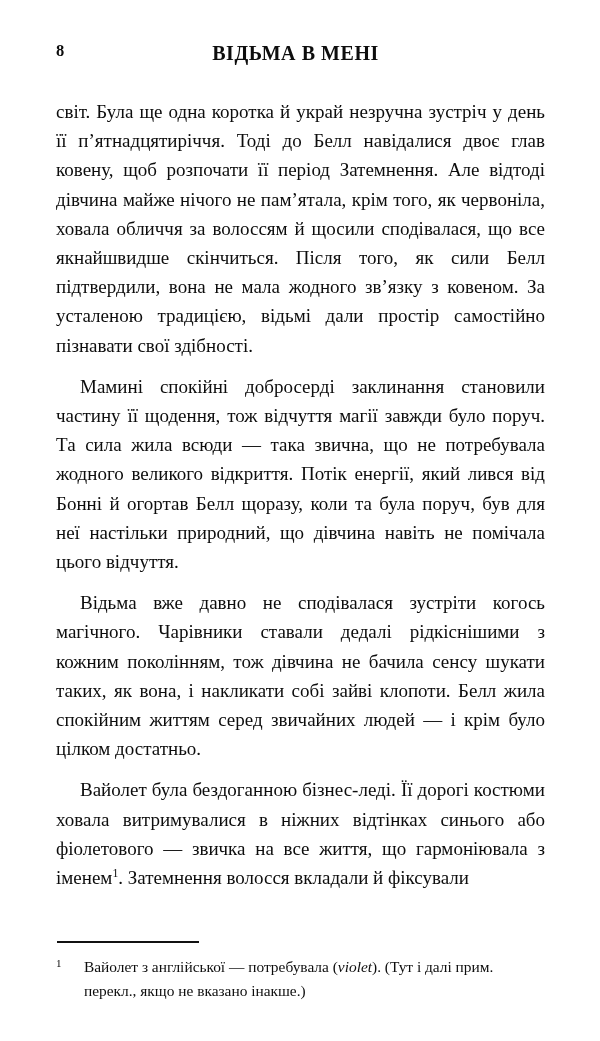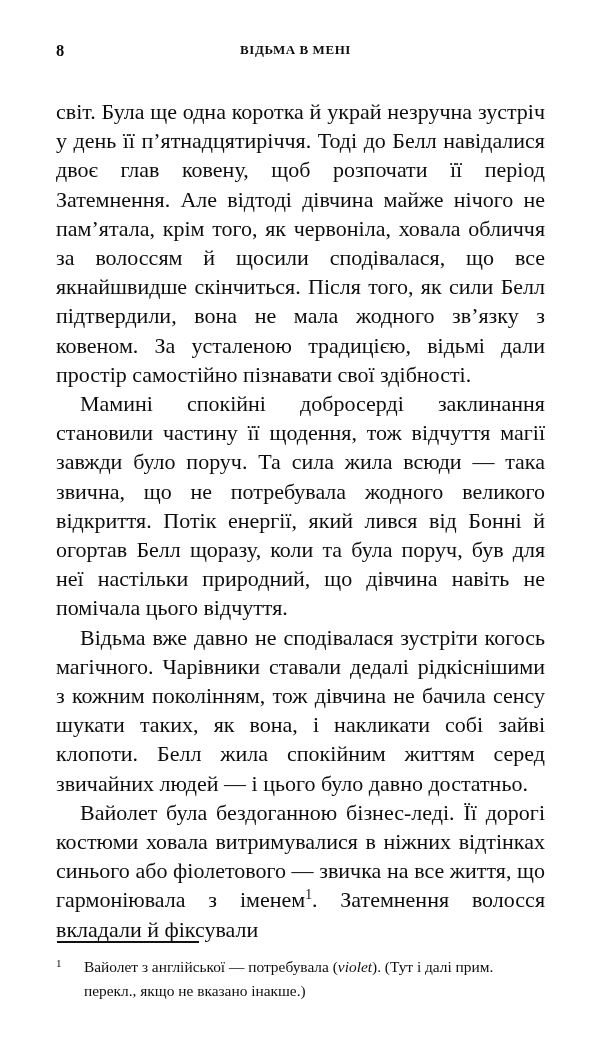--- a/index.html
+++ b/index.html
@@ -35,44 +35,45 @@
     font-weight: bold;
     line-height: 1;
     letter-spacing: 0.2px;
     flex: 0 0 auto;
   }
   .head-title {
     position: absolute;
     left: 0;
     right: 10px;
     text-align: center;
-    font-size: 13px;
+    font-size: 20px;
     font-weight: bold;
     letter-spacing: 0.55px;
     line-height: 1;
   }
 
   
   .body-text {
     position: absolute;
     left: 56px;
     top: 97px;
     width: 489px;
-    font-size: 22px;
+    font-size: 19px;
     line-height: 29.2px;
     text-align: justify;
     text-justify: inter-word;
     hyphens: manual;
   }
   .body-text p {
     margin: 0;
     text-indent: 0;
   }
   .body-text p.indent {
     text-indent: 24px;
+    margin-top: 12px;
   }
 
   
   .footnote {
     position: absolute;
     left: 56px;
     top: 941px;
     width: 489px;
   }
   .fn-rule {
@@ -113,21 +114,21 @@
 <div class="page">
 
   <div class="running-head">
     <span class="folio">8</span>
     <span class="head-title">ВІДЬМА В МЕНІ</span>
   </div>
 
   <div class="body-text">
     <p>світ. Була ще одна коротка й украй незручна зустріч у день її п’ятнадцятиріччя. Тоді до Белл навідалися двоє глав ковену, щоб розпочати її період Затемнення. Але відтоді дівчина майже нічого не пам’ятала, крім того, як червоніла, ховала обличчя за волоссям й щосили сподівалася, що все якнайшвидше скінчиться. Після того, як сили Белл підтвердили, вона не мала жодного зв’язку з ковеном. За усталеною традицією, відьмі дали простір самостійно пізнавати свої здібності.</p>
     <p class="indent">Мамині спокійні добросерді заклинання становили частину її щодення, тож відчуття магії завжди було поруч. Та сила жила всюди — така звична, що не потребувала жодного великого відкриття. Потік енергії, який лився від Бонні й огортав Белл щоразу, коли та була поруч, був для неї настільки природний, що дівчина навіть не помічала цього відчуття.</p>
-    <p class="indent">Відьма вже давно не сподівалася зустріти когось магічного. Чарівники ставали дедалі рідкіснішими з кожним поколінням, тож дівчина не бачила сенсу шукати таких, як вона, і накликати собі зайві клопоти. Белл жила спокійним життям серед звичайних людей — і цього було давно достатньо.</p>
+    <p class="indent">Відьма вже давно не сподівалася зустріти когось магічного. Чарівники ставали дедалі рідкіснішими з кожним поколінням, тож дівчина не бачила сенсу шукати таких, як вона, і накликати собі зайві клопоти. Белл жила спокійним життям серед звичайних людей — і крім було цілком достатньо.</p>
     <p class="indent"><span>Вайолет була бездоганною бізнес-леді. Її дорогі костюми ховала витримувалися в ніжних відтінках синього або фіолетового — звичка на все життя, що гармоніювала з іменем</span><sup class="fn-ref">1</sup><span>. Затемнення волосся вкладали й фіксували</span></p>
   </div>
 
   <div class="footnote">
     <div class="fn-rule"></div>
     <div class="fn-body">
       <span class="fn-marker">1</span>
       <span class="fn-text"><span>Вайолет з англійської — потребувала (</span><i>violet</i><span>). (Тут і далі прим. перекл., якщо не вказано інакше.)</span></span>
     </div>
   </div>

